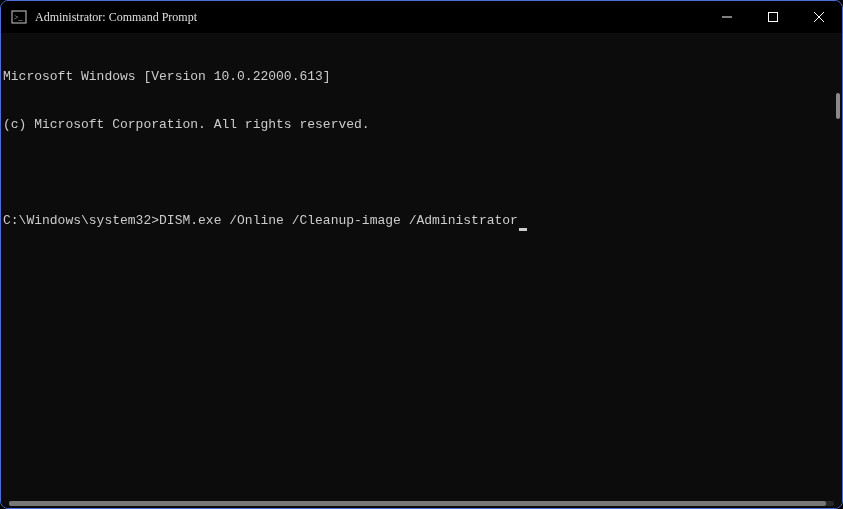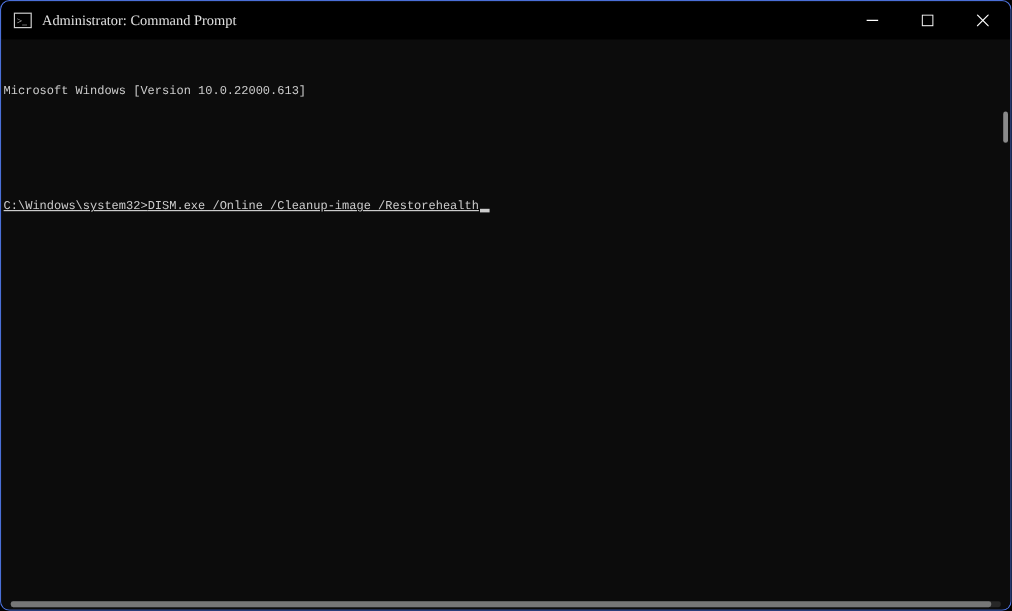--- a/index.html
+++ b/index.html
@@ -73,34 +73,33 @@
       width: 10px;
       height: 10px;
       stroke: #fff;
       stroke-width: 1;
       fill: none;
     }
     .terminal-area {
       flex: 1;
       background: #0c0c0c;
       color: #cccccc;
-      font-size: 10px;
+      font-size: 13px;
       line-height: 16px;
       padding: 4px 2px 2px 2px;
       white-space: pre;
       position: relative;
       overflow: hidden;
     }
     .terminal-line {
       min-height: 16px;
     }
     .prompt-line {
       display: flex;
-      align-items: center;
-      text-decoration: underline;
+      align-items: flex-end;
     }
     .cursor {
       display: inline-block;
       width: 8px;
       height: 3px;
       background: #cccccc;
       margin-left: 1px;
       vertical-align: baseline;
       position: relative;
       top: 2px;
@@ -165,21 +164,22 @@
         <svg viewBox="0 0 10 10">
             <line x1="0" y1="0" x2="10" y2="10"></line>
             <line x1="10" y1="0" x2="0" y2="10"></line>
           </svg>
       </div>
     </div>
   </div>
 
   <div class="terminal-area">
     <div class="terminal-line">Microsoft Windows [Version 10.0.22000.613]</div>
+    <div class="terminal-line">(c) Microsoft Corporation. All rights reserved.</div>
     <div class="terminal-line"></div>
-    <div class="terminal-line prompt-line"><span>C:\Windows\system32&gt;</span><span>DISM.exe /Online /Cleanup-image /Restorehealth</span><span class="cursor"></span></div>
+    <div class="terminal-line prompt-line"><span>C:\Windows\system32&gt;</span><span>DISM.exe /Online /Cleanup-image /Administrator</span><span class="cursor"></span></div>
 
     <div class="vscroll-indicator"></div>
     <div class="hscroll-track">
       <div class="hscroll-thumb"></div>
     </div>
   </div>
 </div>
 
 </body></html>

